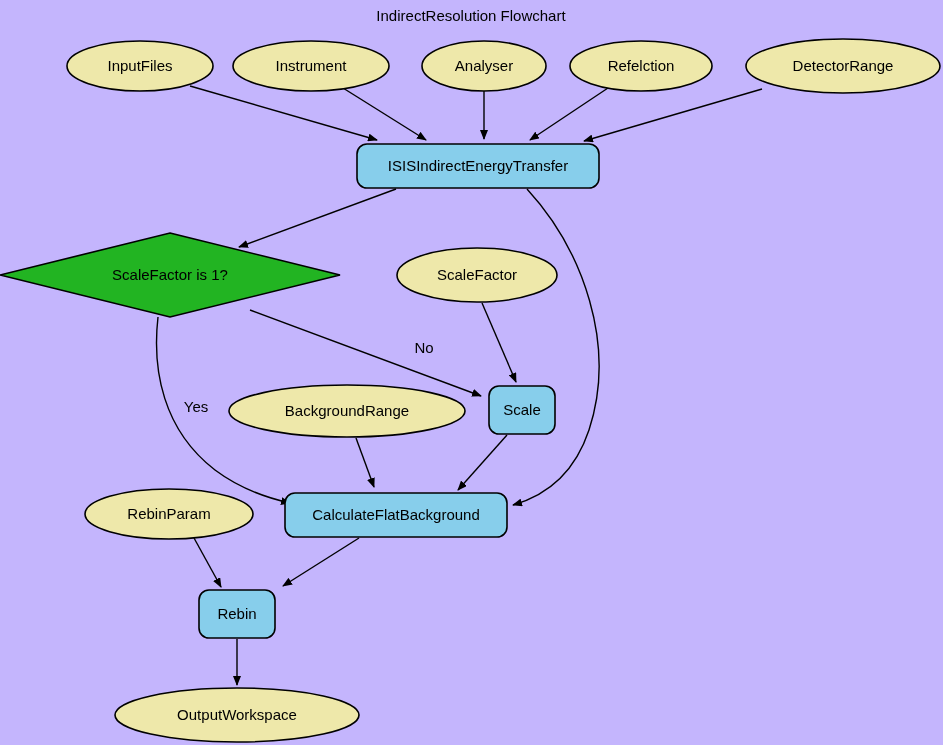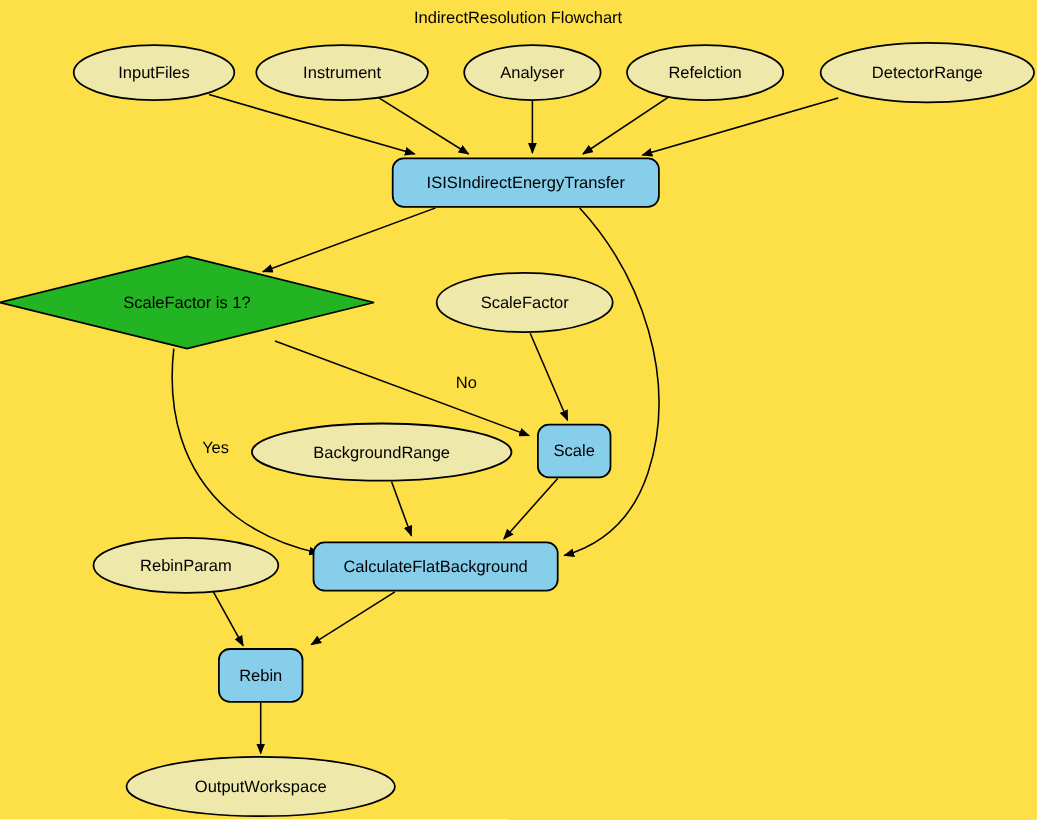--- a/index.html
+++ b/index.html
@@ -8,21 +8,21 @@
     padding: 0;
     background: #ffffff;
   }
   body {
     font-family: "Liberation Sans", sans-serif;
   }
   #flowchart-root {
     position: relative;
     width: 943px;
     height: 745px;
-    background: #fde047;
+    background: #c4b5fd;
     overflow: hidden;
   }
   #flow-svg {
     position: absolute;
     top: 0;
     left: 0;
     width: 943px;
     height: 745px;
   }
   .node-label {

